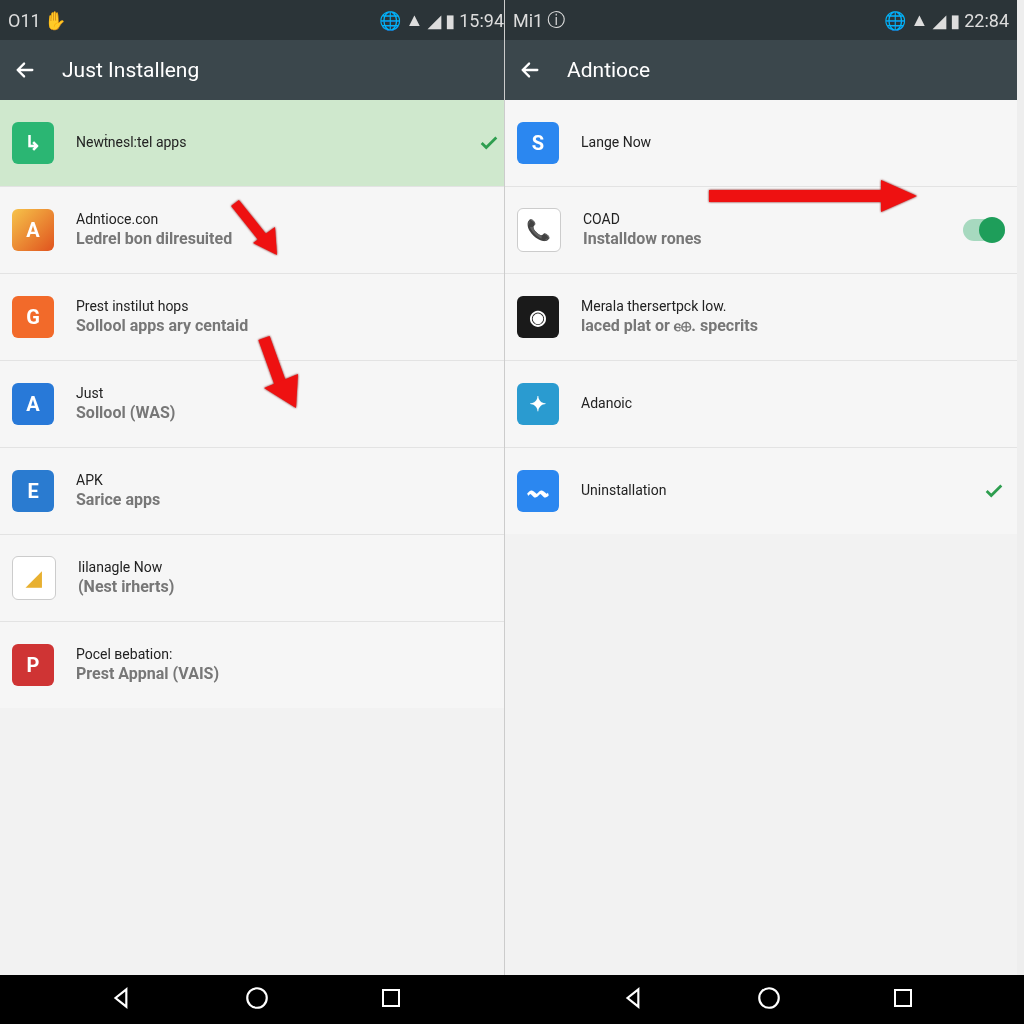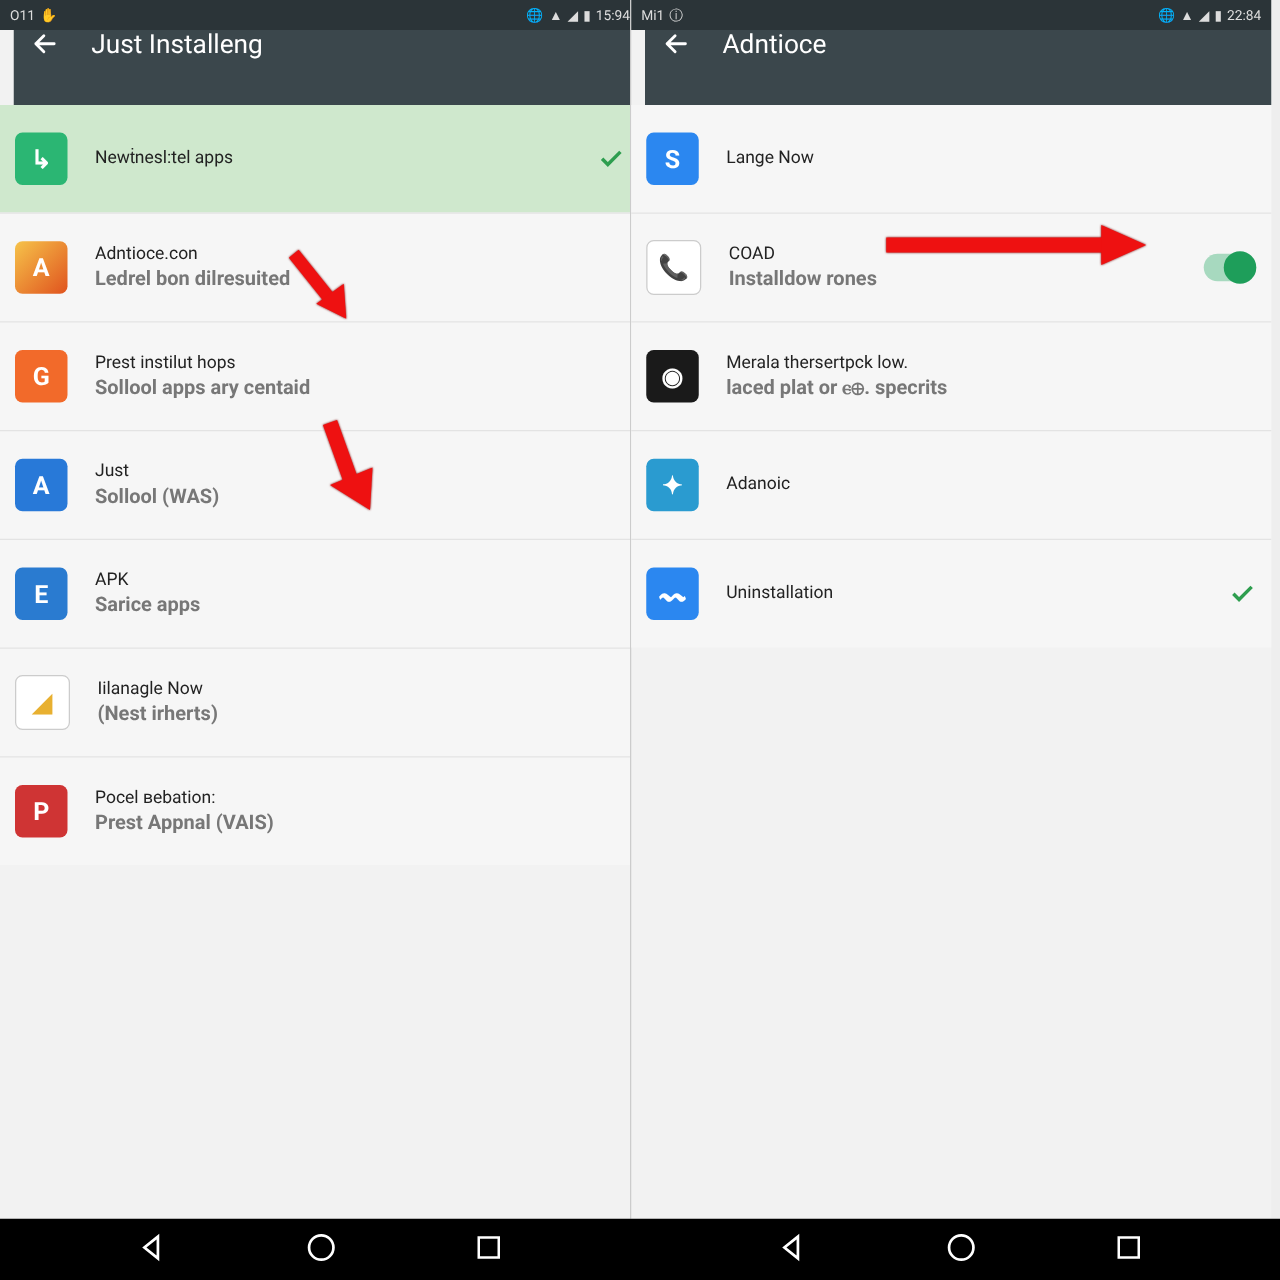--- a/index.html
+++ b/index.html
@@ -1,26 +1,26 @@
 <!DOCTYPE html>
 <html><head>
 <meta charset="utf-8">
 <style>
   html,body{margin:0;padding:0;width:1024px;height:1024px;font-family:Roboto,"Helvetica Neue",Arial,sans-serif;background:#eee;overflow:hidden;}
   .screen{position:absolute;top:0;width:512px;height:975px;background:#f2f2f2;}
   .screen.left{left:0;}
   .screen.right{left:504px;border-left:1px solid #ccc;}
 
   
-  .status{height:24px;background:#2b3438;color:#ddd;font-size:11px;display:flex;align-items:center;padding:0 8px;justify-content:space-between;}
+  .status{height:40px;background:#2b3438;color:#ddd;font-size:18px;display:flex;align-items:center;padding:0 8px;justify-content:space-between;}
   .status .sl{display:flex;align-items:center;gap:4px;}
   .status .sr{display:flex;align-items:center;gap:4px;}
 
   
-  .appbar{height:60px;background:#3b474c;color:#fff;display:flex;padding:0 14px;font-size:21px;gap:26px;margin-left:11px;}
+  .appbar{height:60px;background:#3b474c;color:#fff;display:flex;align-items:center;padding:0 14px;font-size:21px;gap:26px;}
   .appbar .back{width:22px;height:22px;}
 
   
   .list{background:#f6f6f6;}
   .row{display:flex;align-items:center;min-height:74px;padding:6px 12px 6px 12px;position:relative;}
   .row + .row{border-top:1px solid #e3e3e3;}
   .row.sel{background:#cfe8cd;}
   .row .ico{width:42px;height:42px;border-radius:6px;margin-right:22px;flex:none;display:flex;align-items:center;justify-content:center;font-weight:700;color:#fff;font-size:20px;}
   .row .txt{flex:1;min-width:0;}
   .row .t1{font-size:14px;color:#222;line-height:1.25;}

